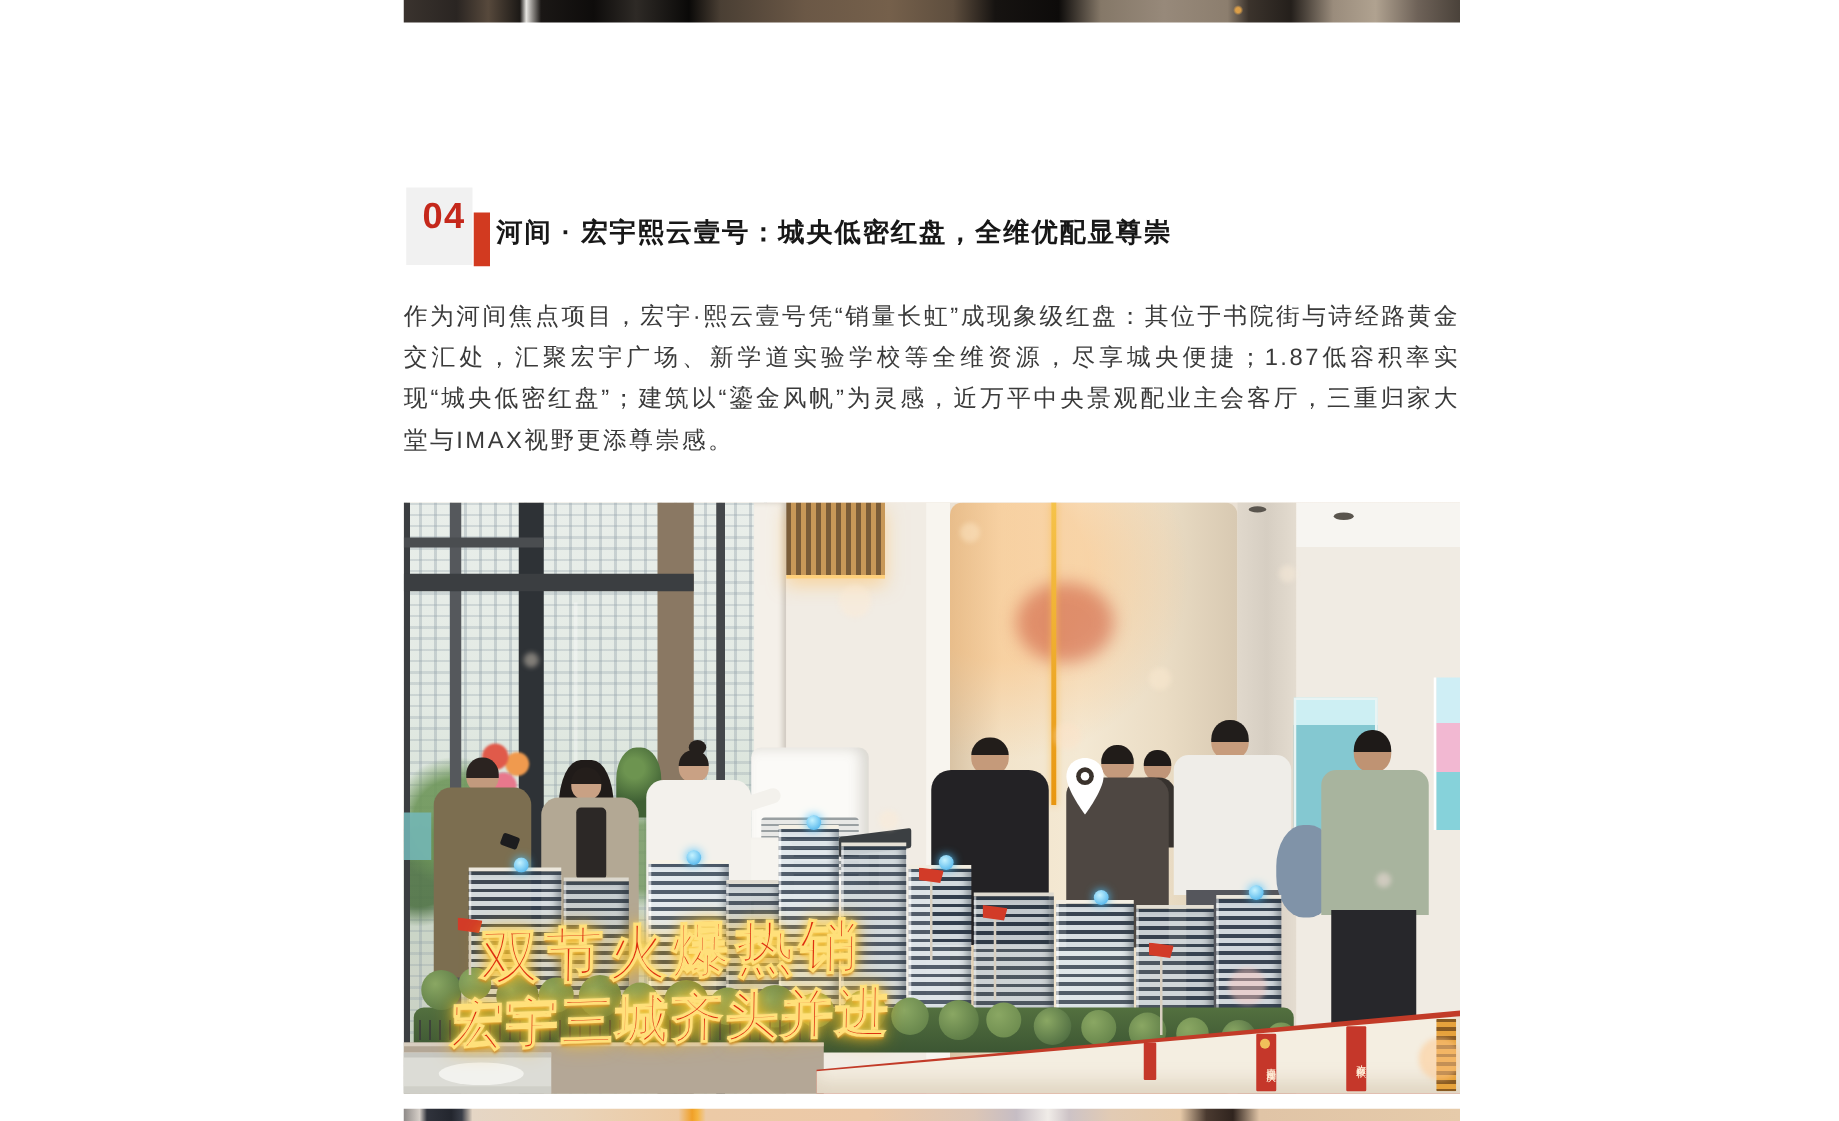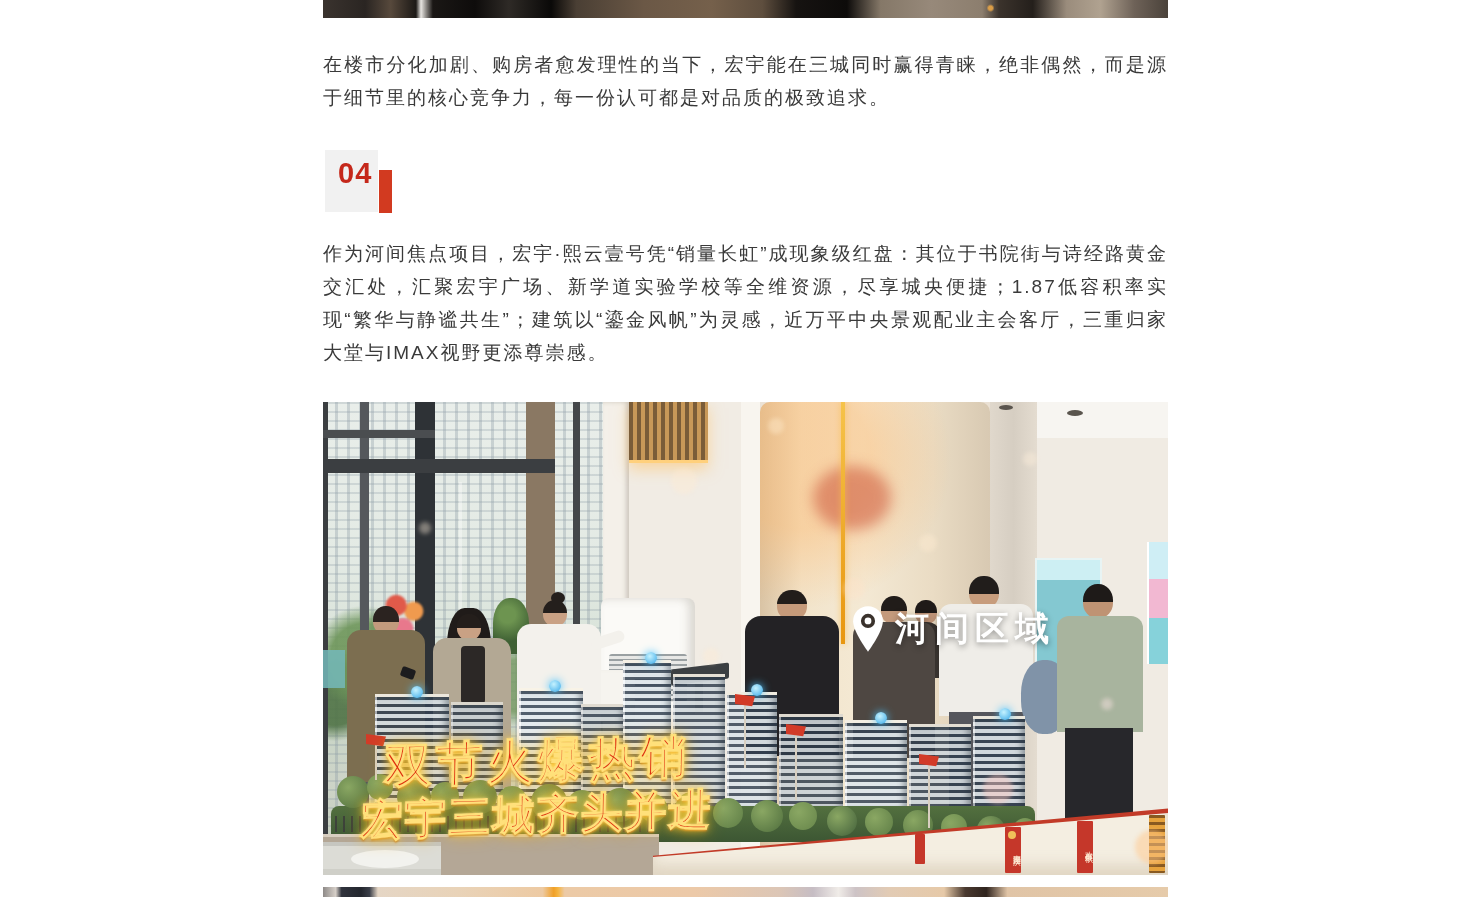--- a/index.html
+++ b/index.html
@@ -127,30 +127,30 @@
   #caption .l2{font-size:42px;line-height:54px;letter-spacing:2px;}
 </style>
 </head>
 <body>
 
 <div id="canvas">
   <div id="col">
 
     <div id="top-strip"></div>
 
-    <p class="para" style="top:48px;">在楼市分化加剧、购房者愈发理性的当下，宏宇能在三城同时赢得青睐，绝非偶然，而是源于细节里的核心竞争力，每一份认可都是对品质的极致追求。</p>
 
     <div id="sec-head">
       <div id="sec-numbox">
         <span id="sec-num">04</span>
       </div>
       <div id="sec-bar"></div>
+      <h2 id="sec-title">河间 · 宏宇熙云壹号：城央低密红盘，全维优配显尊崇</h2>
     </div>
 
-    <p class="para" style="top:237px;">作为河间焦点项目，宏宇·熙云壹号凭“销量长虹”成现象级红盘：其位于书院街与诗经路黄金交汇处，汇聚宏宇广场、新学道实验学校等全维资源，尽享城央便捷；1.87低容积率实现“繁华与静谧共生”；建筑以“鎏金风帆”为灵感，近万平中央景观配业主会客厅，三重归家大堂与IMAX视野更添尊崇感。</p>
+    <p class="para" style="top:237px;">作为河间焦点项目，宏宇·熙云壹号凭“销量长虹”成现象级红盘：其位于书院街与诗经路黄金交汇处，汇聚宏宇广场、新学道实验学校等全维资源，尽享城央便捷；1.87低容积率实现“城央低密红盘”；建筑以“鎏金风帆”为灵感，近万平中央景观配业主会客厅，三重归家大堂与IMAX视野更添尊崇感。</p>
 
     <div id="photo">
 
       <div class="abs" id="outside"></div>
       <div class="abs mullion" style="left:0;top:0;width:5px;height:473px;"></div>
       <div class="abs mullion" style="left:37px;top:0;width:9px;height:473px;background:#55585c;"></div>
       <div class="abs mullion" style="left:92px;top:0;width:20px;height:473px;background:#2e3236;"></div>
       <div class="abs mullion" style="left:203px;top:0;width:29px;height:473px;background:#8a7863;"></div>
       <div class="abs mullion" style="left:250px;top:0;width:7px;height:473px;background:#44474a;"></div>
       <div class="abs mullion" style="left:0;top:57px;width:232px;height:14px;"></div>
@@ -297,21 +297,20 @@
           <div class="bokeh" style="left: 96px; top: 120px; width: 12px; height: 12px; background: rgba(255, 240, 220, 0.4);"></div>
           <div class="bokeh" style="left: 445px; top: 16px; width: 16px; height: 16px; background: rgba(255, 235, 205, 0.45);"></div>
         </div>
 
       <div class="abs" id="loc-badge">
         <svg width="34" height="50" viewBox="0 0 24 34">
           <path d="M12 1 C6 1 1.5 5.5 1.5 11.5 C1.5 19 12 33 12 33 C12 33 22.5 19 22.5 11.5 C22.5 5.5 18 1 12 1 Z" fill="#ffffff"></path>
           <circle cx="12" cy="11.3" r="5" fill="#3a322c"></circle>
           <circle cx="12" cy="11.3" r="2.4" fill="#ffffff"></circle>
         </svg>
-        <span>河间区域</span>
       </div>
       <div class="abs" id="caption">
         <div class="l1">双节火爆热销</div>
         <div class="l2">宏宇三城齐头并进</div>
       </div>
     </div>
 
     <div id="bottom-strip"></div>
   </div>
 </div>

